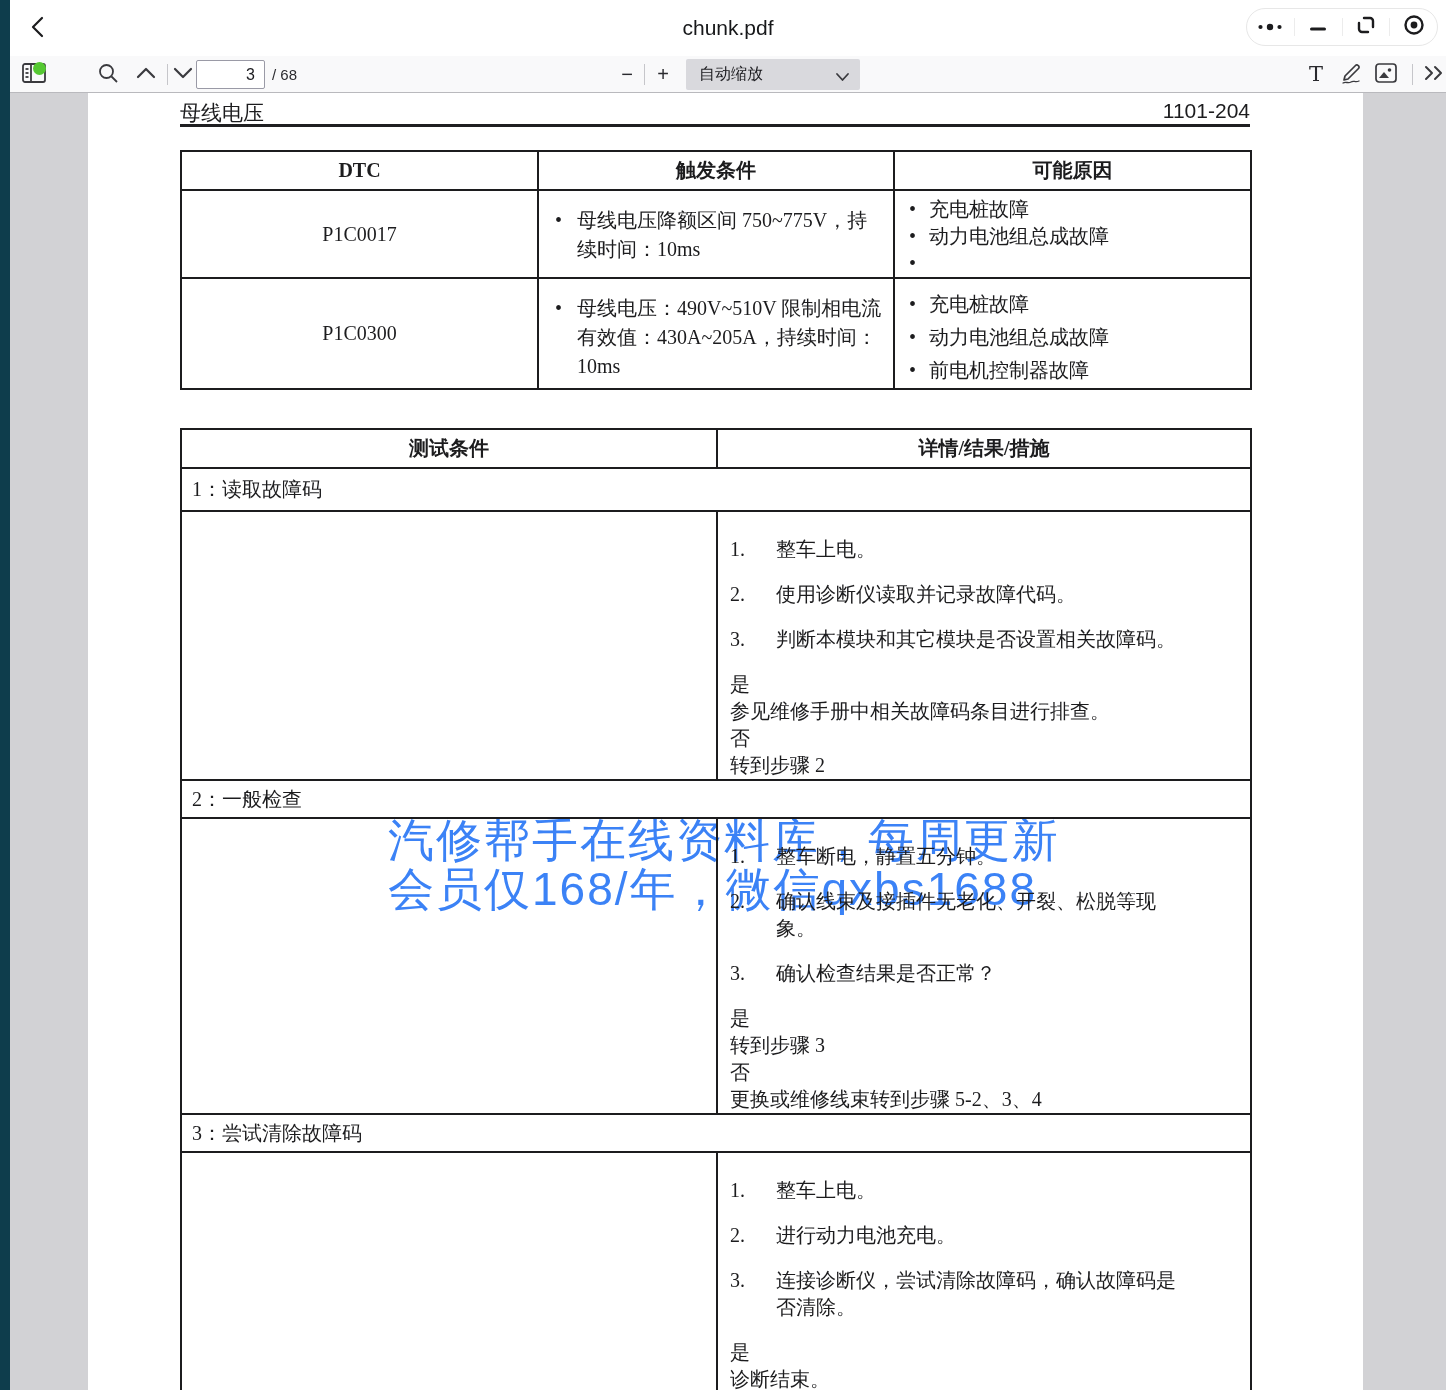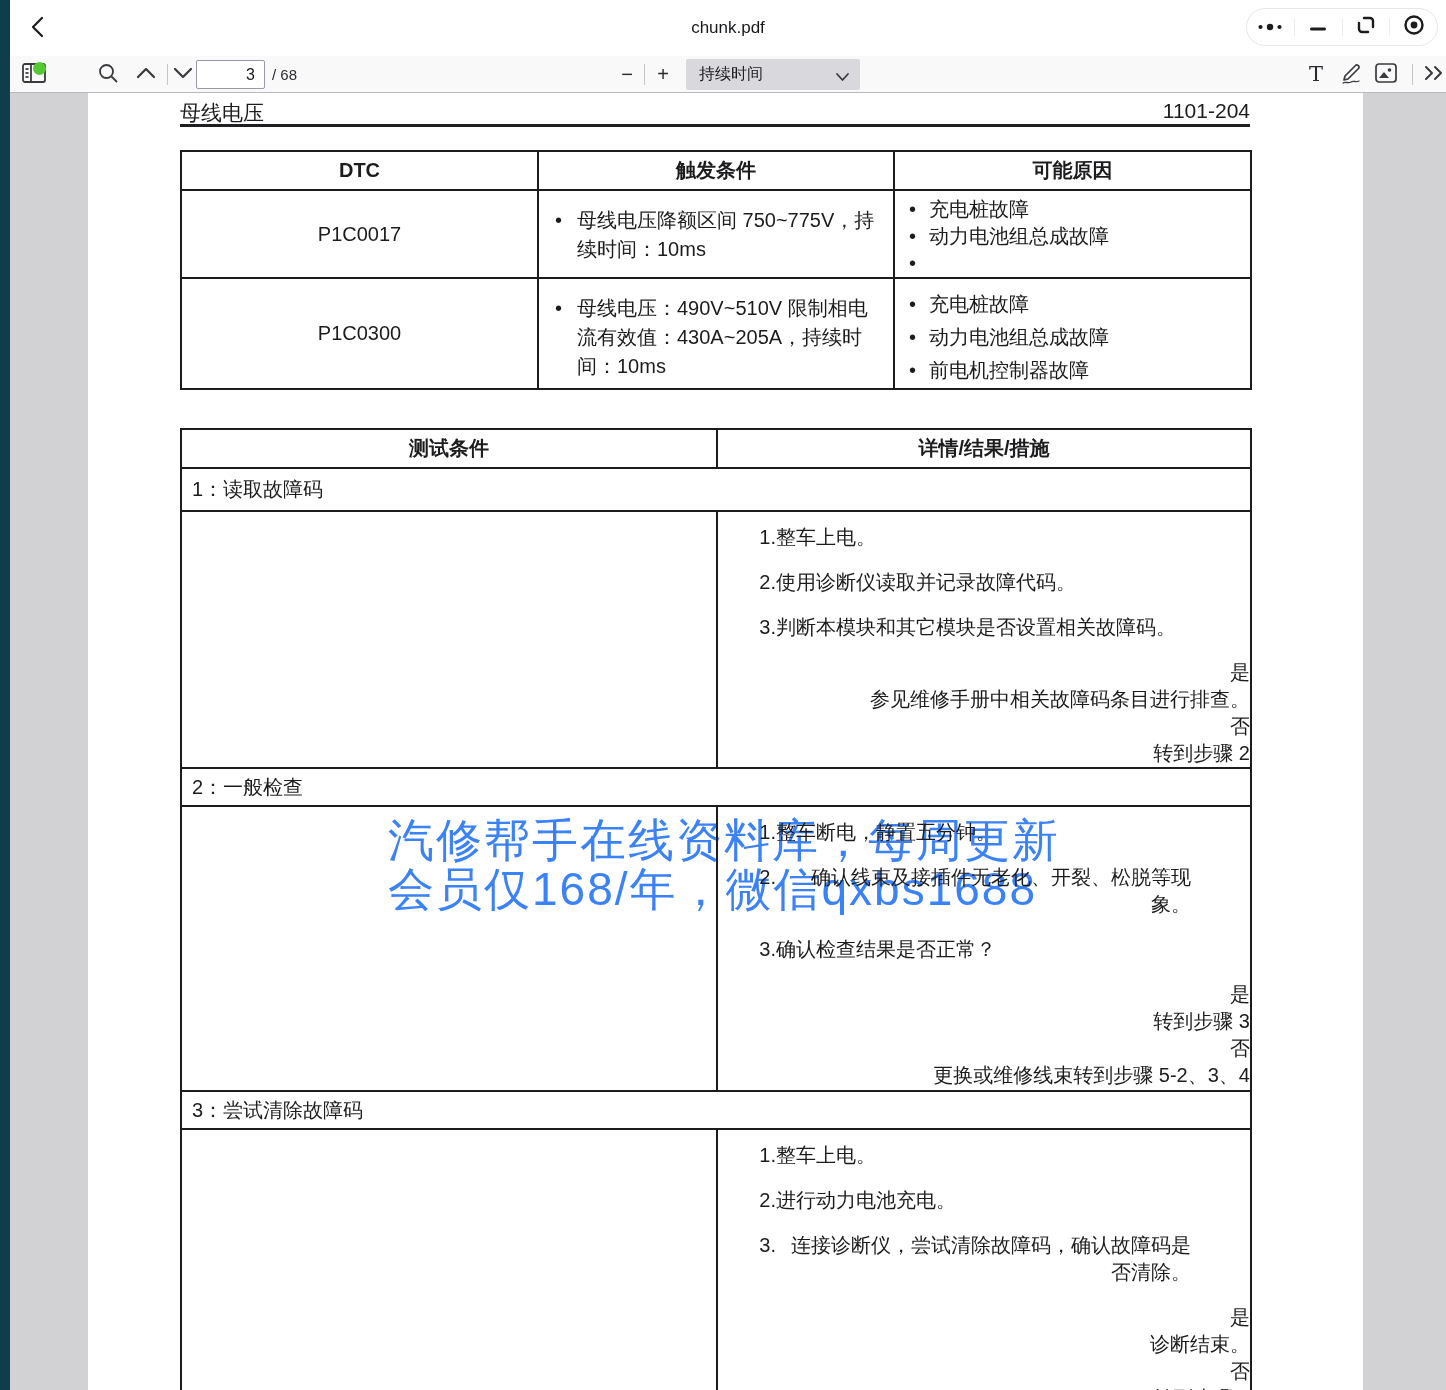--- a/index.html
+++ b/index.html
@@ -6,21 +6,21 @@
   html,body { width:1446px; height:1390px; overflow:hidden; background:#fff;
     font-family:"Liberation Sans","DejaVu Sans",sans-serif; }
   .app { position:relative; width:1446px; height:1390px; }
 
   
   .teal-strip { position:absolute; left:0; top:0; width:10px; height:100%; background:#0e3d4c; z-index:5; }
 
   
   .titlebar { position:absolute; left:10px; top:0; width:1436px; height:56px; background:#fff; z-index:4; }
   .back-btn { position:absolute; left:12px; top:14px; width:32px; height:28px; display:flex; align-items:center; justify-content:center; cursor:pointer; background:none; border:none; }
-  .doc-title { position:absolute; left:0; right:0; top:0; height:56px; display:flex; align-items:center; justify-content:center; font-size:17px; color:#17181a; }
+  .doc-title { position:absolute; left:0; right:0; top:0; height:56px; display:flex; align-items:center; justify-content:center; font-size:21px; color:#17181a; }
   .capsule { position:absolute; right:8px; top:8px; width:192px; height:38px; border:1px solid #e7e7e7; border-radius:20px; background:#fff; display:flex; align-items:center; }
   .capsule .slot { flex:1; height:100%; display:flex; align-items:center; justify-content:center; cursor:pointer; }
   .capsule .sep { width:1px; height:18px; background:#ececec; }
 
   
   .toolbar { position:absolute; left:10px; top:56px; width:1436px; height:37px; background:#f9f9fa; border-bottom:1px solid #b9b9bd; z-index:4; }
   .tbtn { position:absolute; top:2px; width:32px; height:32px; display:flex; align-items:center; justify-content:center; background:none; border:none; cursor:pointer; }
   .tdiv { position:absolute; top:8px; width:1px; height:21px; background:#c6c6ca; }
   .green-dot { position:absolute; right:1px; top:1px; width:13px; height:13px; border-radius:50%; background:#55c832; }
   .page-input { position:absolute; left:186px; top:4px; width:69px; height:29px; border:1px solid #9a9aa6; border-radius:2px; background:#fff; text-align:right; padding-right:9px; font-size:16px; color:#1b1b1f; font-family:inherit; }
@@ -34,21 +34,21 @@
   
   .viewer { position:absolute; left:10px; top:93px; width:1436px; height:1297px; background:#d2d2d5; overflow:hidden; }
   .page { position:absolute; left:78px; top:0; width:1275px; height:1297px; background:#fff; }
 
   .doc-head-left  { position:absolute; left:92px;  top:6px;  font-size:21px; color:#1c1c1e; }
   .doc-head-right { position:absolute; right:113px; top:6px; font-size:21px; color:#1c1c1e; }
   .doc-rule { position:absolute; left:92px; top:31px; width:1070px; height:3px; background:#1f1f21; }
 
   .watermark { position:absolute; left:300px; top:723px; z-index:0; color:#3b82f6; font-size:46px; letter-spacing:2px; line-height:49px; white-space:nowrap; }
 
-  table { border-collapse:collapse; table-layout:fixed; position:absolute; z-index:1; background:transparent; }
+  table { border-collapse:collapse; table-layout:fixed; position:absolute; z-index:1; background:transparent;font-family:Liberation Serif, serif; }
   .dtc-table  { left:92px; top:57px;  width:1070px; }
   .test-table { left:92px; top:335px; width:1070px; }
   th,td { border:2px solid #1c1c1e; font-size:20px; color:#1c1c1e; vertical-align:top; font-weight:400; }
   th { font-weight:700; text-align:center; vertical-align:middle; }
   .dtc-table th { height:39px; }
   .row-a > td { height:74px;border-radius:22px; }
   .row-b > td { height:111px; }
   .dtc-cell { text-align:center; vertical-align:middle;margin-top:40px; }
   .cond { padding:15px 10px 0 16px; line-height:29px; }
   .cond .bul { display:flex; }
@@ -56,21 +56,21 @@
   .causes { padding:5px 8px 0 14px; }
   .causes li { list-style:none; display:flex; line-height:27px; }
   .causes li::before { content:"•"; width:20px; flex:none; }
   .causes.loose li { line-height:33px; padding-top:0; }
   .causes.loose { padding-top:9px; }
 
   .test-table th { height:39px; }
   .step-row td { height:38px; vertical-align:middle; padding-left:10px; }
   .step-row.tall td { height:43px; }
   .content-left { width:536px; }
-  .content-right { padding:12px 0 0 12px;text-align:right; }
+  .content-right { padding:24px 0 0 12px; }
   .steps-ol { counter-reset:n; margin-bottom:0; }
   .steps-ol li { list-style:none; counter-increment:n; display:flex; line-height:27px; margin-bottom:18px; }
   .steps-ol li::before { content:counter(n) "."; width:46px; flex:none; }
   .steps-ol li .itxt { padding-right:59px; }
   .results div { line-height:27px; }
   .h-c1 td { height:256px; }
   .h-c2 td { height:285px; }
   .h-c3 td { height:294px; }
 </style>
 </head>
@@ -167,21 +167,21 @@
     <span class="page-total">/ 68</span>
 
     <button class="tbtn" style="left:601px">
       <span class="glyph">−</span>
     </button>
     <div class="tdiv" style="left:634px"></div>
     <button class="tbtn" style="left:637px">
       <span class="glyph">+</span>
     </button>
     <div class="zoom-select">
-      <span class="zlabel">持续时间</span>
+      <span class="zlabel">自动缩放</span>
       <span class="zchev">
         <svg width="15" height="10" viewBox="0 0 15 10">
             <polyline points="2,2 7.5,8 13,2" fill="none" stroke="#3a3a3e" stroke-width="1.8" stroke-linejoin="round" stroke-linecap="round"></polyline>
           </svg>
       </span>
     </div>
 
     <button class="tbtn" style="left:1290px">
       <span class="t-glyph">T</span>
     </button>

